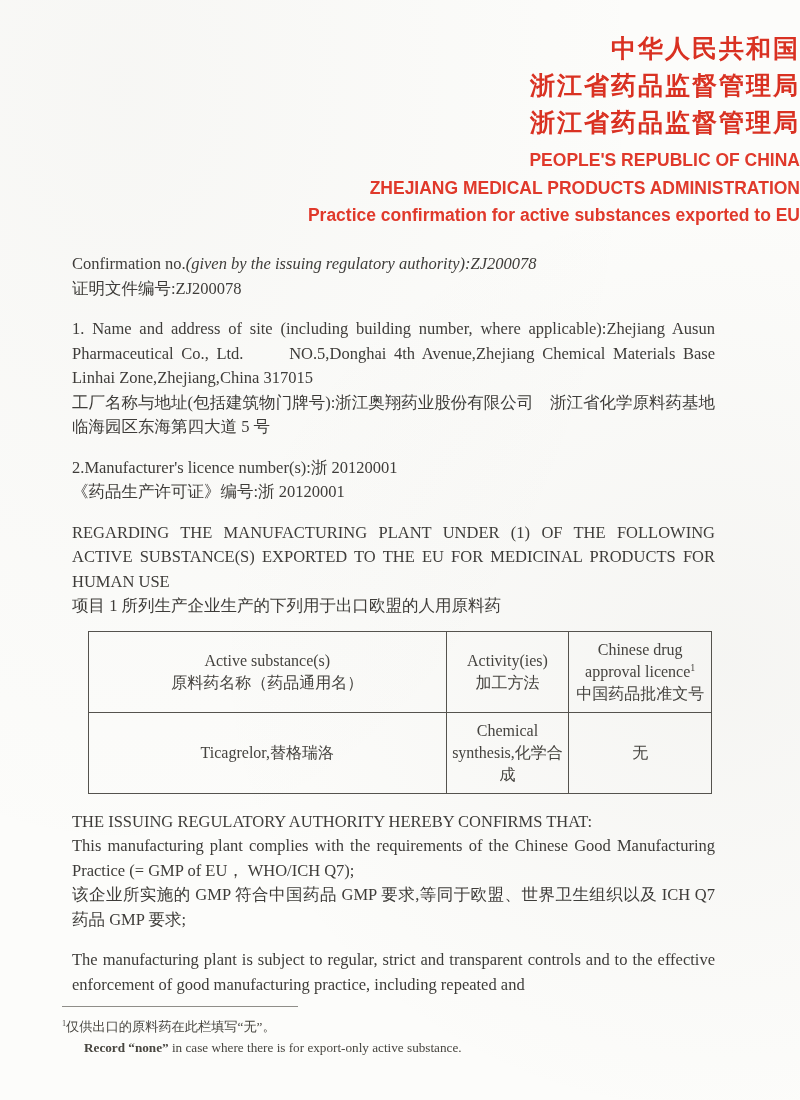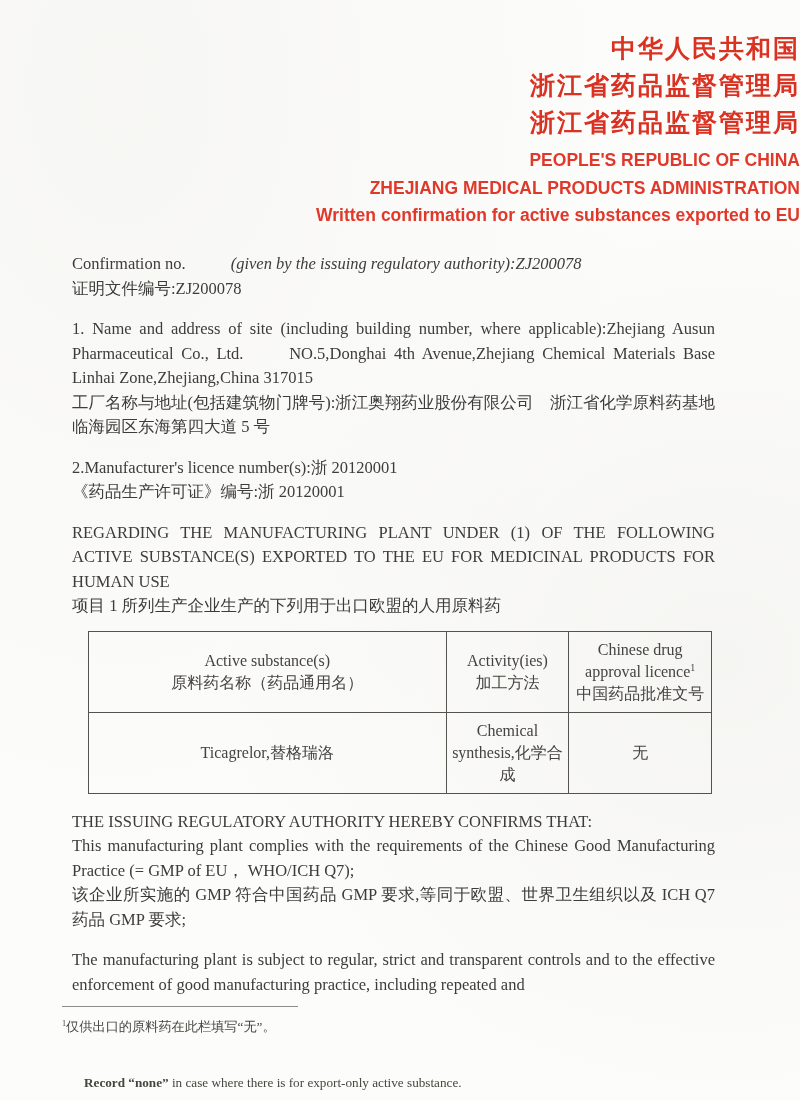--- a/index.html
+++ b/index.html
@@ -13,46 +13,46 @@
     font-family:"Liberation Serif","DejaVu Serif",serif;
     color:#3e3c39;
   }
   .titles { text-align:right; padding-top:30px; }
   .t-cn { font-size:25px; font-weight:bold; color:#d93122; line-height:37px; letter-spacing:2px; }
   .t-en-wrap { margin-top:6px; }
   .t-en { font-family:"Liberation Sans","DejaVu Sans",sans-serif; font-size:17.5px; font-weight:bold; color:#e0392b; line-height:27.5px; }
   .content { position:absolute; left:72px; top:236px; width:643px; font-size:16.5px; line-height:24.5px; }
   .block { margin-top:16px; }
   .j { text-align:justify; }
-  .it { font-style:italic;margin-left:45px; }
+  .it { font-style:italic; }
   sup { font-size:0.62em; vertical-align:super; line-height:0; }
   .doc-table { width:624px; margin:12px 0 0 16px; border-collapse:collapse; table-layout:fixed; }
   .doc-table th, .doc-table td {
     border:1.6px solid #55534e; text-align:center; vertical-align:middle;
     font-weight:normal; font-size:16px; line-height:22px; padding:7px 5px; color:#45433f;
   }
   .col-a { width:57.4%; } .col-b { width:19.7%; } .col-c { width:22.9%; }
   .fn { position:absolute; left:62px; top:1006px; width:645px; font-size:13.2px; line-height:21px; color:#47453f; }
   .fn-rule { width:236px; border-top:1.5px solid #8f8d88; margin-bottom:9px; }
-  .fn-en { padding-left:22px;margin-top:35px; }
+  .fn-en { padding-left:22px; }
   .fn-en b { font-weight:bold; }
 </style>
 </head>
 <body>
 
 <div class="page">
 
   <div class="titles">
     <div class="t-cn">中华人民共和国</div>
     <div class="t-cn">浙江省药品监督管理局</div>
     <div class="t-cn">浙江省药品监督管理局</div>
     <div class="t-en-wrap">
       <div class="t-en">PEOPLE'S REPUBLIC OF CHINA</div>
       <div class="t-en">ZHEJIANG MEDICAL PRODUCTS ADMINISTRATION</div>
-      <div class="t-en">Written confirmation for active substances exported to EU</div>
+      <div class="t-en">Practice confirmation for active substances exported to EU</div>
     </div>
   </div>
 
   <div class="content">
 
     <div class="block">
       <div class="j"><span>Confirmation no.</span><span class="it">(given by the issuing regulatory authority):ZJ200078</span></div>
       <div>证明文件编号:ZJ200078</div>
     </div>
 

